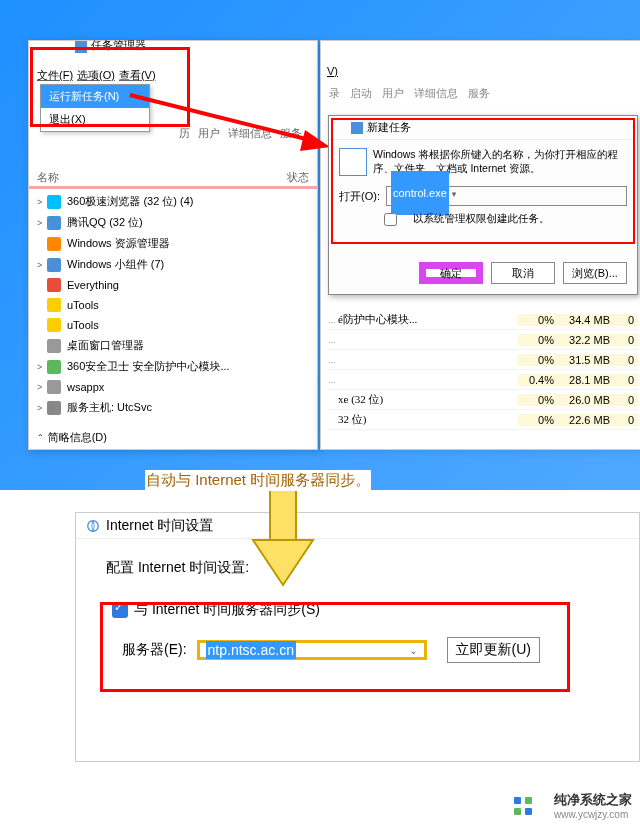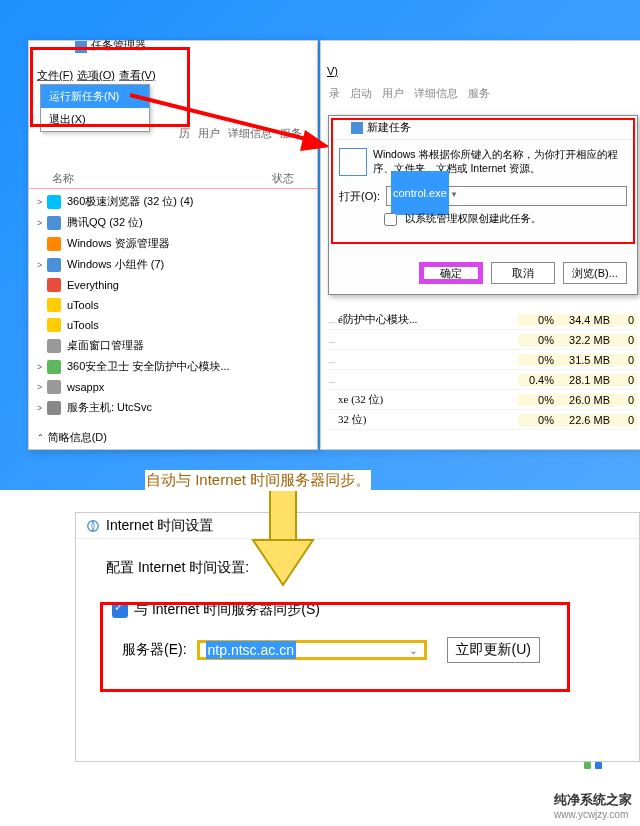--- a/index.html
+++ b/index.html
@@ -10,21 +10,21 @@
     .tm-window { position: absolute; top: 40px; left: 28px; width: 290px; height: 410px; background: #fff; border: 1px solid #ccc; box-shadow: 2px 2px 8px rgba(0,0,0,0.2); }
     .tm-titlebar { height: 24px; display: flex; align-items: flex-end; padding: 12px 6px; font-size: 11px; margin-left: 40px; }
     .tm-icon { width: 12px; height: 12px; background: #4a90d9; margin-right: 4px; }
     .tm-menubar { height: 20px; display: flex; align-items: center; padding: 0 8px; font-size: 11px; gap: 4px; }
     .tm-menubar span { text-decoration: underline; text-decoration-color: #666; }
     .red-box-1 { position: absolute; top: 47px; left: 30px; width: 160px; height: 80px; border: 3px solid red; z-index: 10; pointer-events: none; }
     .tm-dropdown { position: absolute; top: 84px; left: 40px; width: 110px; background: #fff; border: 1px solid #999; box-shadow: 2px 2px 4px rgba(0,0,0,0.2); z-index: 5; }
     .tm-dropdown-item { padding: 4px 8px; font-size: 11px; }
     .tm-dropdown-item.selected { background: #3399ff; color: #fff; }
     .tm-tabs { position: absolute; top: 85px; left: 150px; display: flex; gap: 8px; font-size: 11px; color: #666; }
-    .tm-header-row { position: absolute; top: 128px; left: 0; right: 0; height: 20px; display: flex; border-bottom: 1px solid #fca5a5; font-size: 11px; color: #666; padding: 0 23px; align-items: center; }
+    .tm-header-row { position: absolute; top: 128px; left: 0; right: 0; height: 20px; display: flex; border-bottom: 3px solid #fca5a5; font-size: 11px; color: #666; padding: 0 8px; align-items: center; }
     .tm-header-row .col1 { flex: 1; }
     .tm-header-row .col2 { width: 60px; text-align: right; }
     .tm-proclist { position: absolute; top: 150px; left: 0; right: 0; bottom: 30px; overflow: hidden; }
     .tm-proc { display: flex; align-items: center; padding: 3px 8px; font-size: 11px; }
     .tm-proc .picon { width: 14px; height: 14px; margin-right: 6px; border-radius: 2px; }
     .tm-proc .arrow { width: 10px; font-size: 9px; color: #666; }
     .tm-footer { position: absolute; bottom: 0; left: 0; right: 0; height: 24px; display: flex; align-items: center; padding: 0 8px; font-size: 11px; }
     .tm-footer .chev { font-size: 8px; margin-right: 4px; }
     
     .arrow-red { position: absolute; top: 85px; left: 130px; z-index: 15; }
@@ -36,24 +36,24 @@
     .run-dialog { position: absolute; top: 115px; left: 328px; width: 310px; height: 180px; background: #fdfdfd; border: 1px solid #888; z-index: 20; box-shadow: 2px 2px 6px rgba(0,0,0,0.3); }
     .run-title { height: 24px; display: flex; align-items: center; padding: 0 22px; font-size: 11px; border-bottom: 1px solid #eee; }
     .run-title .ricon { width: 12px; height: 12px; background: #4a90d9; margin-right: 4px; }
     .run-body { padding: 8px 10px; }
     .run-info { display: flex; gap: 6px; margin-bottom: 10px; font-size: 10.5px; }
     .run-info-icon { width: 28px; height: 28px; flex-shrink: 0; border: 1px solid #4a90d9; background: #fff; }
     .run-open-row { display: flex; align-items: center; gap: 6px; margin-bottom: 6px; }
     .run-open-row label { font-size: 11px; }
     .run-input { flex: 1; border: 1px solid #888; height: 20px; padding: 0 4px; font-size: 11px; }
     .run-input-val { background: #3399ff; color: #fff; padding: 16px 2px; }
-    .run-checkbox-row { display: flex; align-items: center; gap: 8px; padding-left: 45px; font-size: 10.5px; }
+    .run-checkbox-row { display: flex; align-items: center; gap: 16px; padding-left: 45px; font-size: 10.5px; }
     .run-buttons { position: absolute; bottom: 10px; right: 10px; display: flex; gap: 8px; }
     .run-btn { width: 64px; height: 22px; border: 1px solid #888; background: #fff; font-size: 11px; display: flex; align-items: center; justify-content: center; }
-    .run-btn.prim { border: 5px solid #d946ef; }
+    .run-btn.prim { border: 7px solid #d946ef; }
     .red-box-2 { position: absolute; top: 2px; left: 2px; right: 2px; height: 126px; border: 2px solid red; pointer-events: none; }
     
     .tm2-table { position: absolute; top: 310px; left: 328px; width: 310px; font-size: 11px; }
     .tm2-row { display: flex; align-items: center; height: 20px; border-bottom: 1px solid #f4f4ea; }
     .tm2-row .dots { width: 8px; color: #999; font-size: 9px; }
     .tm2-row .name { flex: 1; padding-left: 2px; font-family: Liberation Serif, serif; }
     .tm2-row .cpu { width: 40px; text-align: right; background: #fcf8d8; padding-right: 4px; }
     .tm2-row .mem { width: 56px; text-align: right; background: #fcf8d8; padding-right: 4px; }
     .tm2-row .c3 { width: 24px; text-align: right; background: #fcf8d8; padding-right: 4px; }
     
@@ -69,21 +69,21 @@
     .time-sync-row { display: flex; align-items: center; gap: 6px; margin-bottom: 18px; padding-left: 6px; }
     .time-checkbox { width: 16px; height: 16px; background: #2c7be5; border-radius: 3px; position: relative; }
     .time-checkbox::after { content: '✓'; color: #fff; font-size: 11px; position: absolute; top: -1px; left: 2px; }
     .time-server-row { display: flex; align-items: center; gap: 10px; padding-left: 16px; }
     .time-server-input { width: 230px; height: 20px; border: 3px solid #eab308; display: flex; align-items: center; padding: 0 6px; position: relative; }
     .time-server-val { background: #3399ff; color: #fff; padding: 1px 2px; }
     .time-server-chev { position: absolute; right: 6px; font-size: 10px; color: #666; }
     .time-update-btn { height: 26px; border: 1px solid #888; padding: 0 8px; display: flex; align-items: center; margin-left: 10px; }
     .red-box-3 { position: absolute; top: 602px; left: 100px; width: 470px; height: 90px; border: 3px solid red; z-index: 30; pointer-events: none; }
     
-    .watermark { position: absolute; bottom: 6px; right: 8px; display: flex; align-items: center; gap: 22px; font-size: 13px; color: #333; flex-direction: column; }
+    .watermark { position: absolute; bottom: 6px; right: 8px; display: flex; align-items: center; gap: 22px; font-size: 13px; color: #333; }
     .watermark .wlogo { width: 18px; height: 18px; position: relative; }
     .watermark .wlogo span { position: absolute; width: 7px; height: 7px; border-radius: 1px; }
     .wlogo .b1 { top: 0; left: 0; background: #2c7be5; }
     .wlogo .b2 { top: 0; right: 0; background: #5cb85c; }
     .wlogo .b3 { bottom: 0; left: 0; background: #5cb85c; }
     .wlogo .b4 { bottom: 0; right: 0; background: #2c7be5; }
     
     .picon.c1 { background: #00bfff; } .picon.c2 { background: #4a90d9; } .picon.c3 { background: #ff8800; } .picon.c4 { background: #e74c3c; } .picon.c5 { background: #ffcc00; } .picon.c6 { background: #999; } .picon.c7 { background: #5cb85c; } .picon.c9 { background: #888; }
   </style>
 </head>

